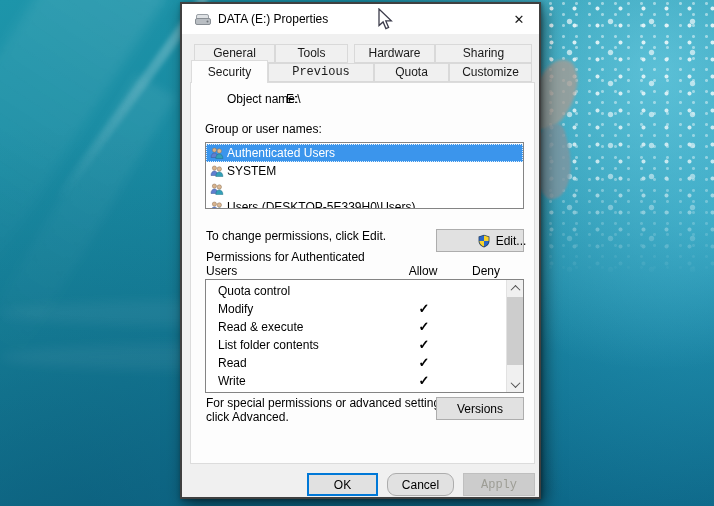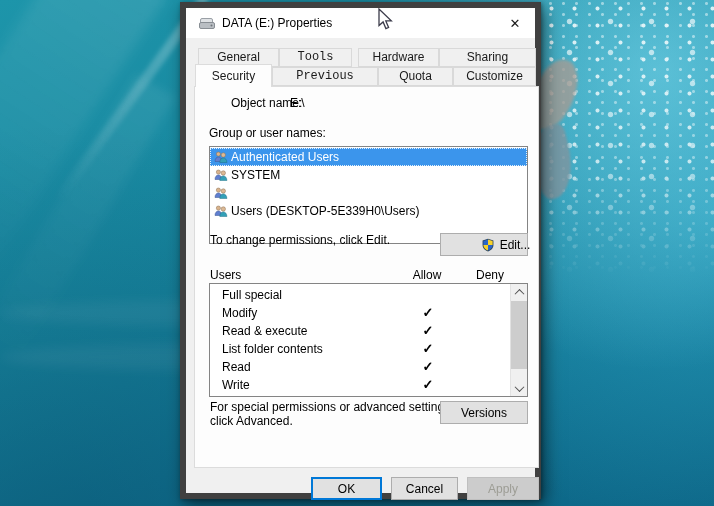--- a/index.html
+++ b/index.html
@@ -40,42 +40,42 @@
     -webkit-mask-image:linear-gradient(to bottom,#000 10%,rgba(0,0,0,.85) 55%,transparent 92%);
     mask-image:linear-gradient(to bottom,#000 10%,rgba(0,0,0,.85) 55%,transparent 92%);
     filter:blur(.4px);}
   .fish-body{position:absolute;left:534px;top:58px;width:40px;height:74px;background:#a59d96;
     opacity:.8;border-radius:55% 45% 60% 40%;transform:rotate(18deg);filter:blur(1.5px);z-index:1;}
   .fish-fin{position:absolute;left:534px;top:126px;width:38px;height:72px;background:#7e98a3;
     opacity:.85;border-radius:65% 15% 70% 25%;transform:rotate(-14deg);filter:blur(1.2px);z-index:1;}
 
   
   .dialog{position:absolute;left:180px;top:2px;width:361px;height:497px;z-index:10;
-    background:var(--dialog-bg);border:6px solid #404040;
+    background:var(--dialog-bg);border:2px solid #404040;
     box-shadow:4px 6px 16px rgba(0,0,0,.5), 1px 1px 4px rgba(0,0,0,.35);
     font-size:12px;color:#000;}
   .titlebar{position:absolute;left:0;top:0;width:100%;height:30px;background:var(--titlebar-bg);}
   .title-icon{position:absolute;left:13px;top:10px;}
   .title-text{position:absolute;left:36px;top:0;line-height:30px;font-size:12px;color:#000;white-space:nowrap;}
   .close-btn{position:absolute;right:0;top:0;width:40px;height:30px;display:flex;align-items:center;
     justify-content:center;font-size:13px;color:#1a1a1a;cursor:default;}
 
   
   .tab{position:absolute;height:19px;background:#f0f0f0;border:1px solid #d9d9d9;
     text-align:center;line-height:17px;font-size:12px;color:#1a1a1a;cursor:default;}
   .tab.active{top:56px !important;height:23px;background:var(--pane-bg);border-color:#dcdcdc;
     border-bottom:none;z-index:5;line-height:22px;}
 
   .pane{position:absolute;left:8px;top:78px;width:345px;height:382px;background:var(--pane-bg);
     border:1px solid #dcdcdc;z-index:2;}
 
   .lbl{position:absolute;white-space:nowrap;color:#000;}
 
   .listbox{position:absolute;background:#fff;border:1px solid #848484;overflow:hidden;}
-  .group-listbox{left:14px;top:59px;width:319px;height:98px;padding-top:1px;}
+  .group-listbox{left:14px;top:59px;width:319px;height:67px;padding-top:1px;}
   .group-row{display:flex;align-items:center;height:18px;padding-left:3px;white-space:nowrap;}
   .group-row .gicon{flex:0 0 14px;height:12px;margin-right:3px;margin-left:1px;}
   .group-row.selected{background:var(--selection);color:#fff;outline:1px dotted rgba(255,255,255,.85);outline-offset:-1px;}
 
   .perm-listbox{left:14px;top:196px;width:319px;height:114px;padding-top:2px;}
   .perm-row{position:relative;height:18px;line-height:18px;white-space:nowrap;}
   .perm-name{margin-left:12px;}
   .chk{position:absolute;top:0;width:24px;text-align:center;font-weight:700;font-size:13px;}
   .chk.allow{left:206px;} .chk.deny{left:269px;}
 
@@ -87,22 +87,22 @@
   .sb-down .sb-chevron{transform:rotate(225deg) translate(1px,1px);}
   .sb-thumb{position:absolute;left:0;top:17px;width:16px;height:68px;background:#cdcdcd;}
 
   .btn{position:absolute;background:#e1e1e1;border:1px solid #adadad;font-size:12px;color:#000;
     text-align:center;font-family:"Liberation Sans",sans-serif;display:flex;align-items:center;justify-content:center;cursor:default;}
   .btn.default-focus{border:2px solid var(--accent-border);}
   .btn.disabled{background:#cccccc;border-color:#bfbfbf;color:#9d9d95;}
   .edit-btn{left:245px;top:146px;width:88px;height:23px;gap:5px;padding-left:43px;}
   .adv-btn{left:245px;top:314px;width:88px;height:23px;}
   .ok-btn{left:125px;top:469px;width:71px;height:23px;}
-  .cancel-btn{left:205px;top:469px;width:67px;height:23px;}
-  .apply-btn{left:281px;top:469px;width:72px;height:23px;}
+  .cancel-btn{left:205px;top:469px;width:67px;height:23px;border-radius:9px;}
+  .apply-btn{left:281px;top:469px;width:72px;height:23px;font-family:Liberation Mono, monospace;}
 
   .cursor{position:absolute;left:377px;top:8px;z-index:50;pointer-events:none;}
 </style>
 </head>
 <body>
 
 <div class="desktop">
   <div class="ray ray1"></div>
   <div class="ray ray2"></div>
   <div class="ray ray3"></div>
@@ -122,21 +122,21 @@
         <rect x="0.5" y="4.5" width="15" height="6" rx="1.5" fill="#b9bec3" stroke="#888e94"></rect>
         <circle cx="12.5" cy="7.5" r="1" fill="#6f757b"></circle>
       </svg>
     </span>
     <span class="title-text">DATA (E:) Properties</span>
     <span class="close-btn">✕</span>
   </div>
 
   <div id="tabs">
       <div class="tab" style="left: 12px; top: 40px; width: 81px;">General</div>
-      <div class="tab" style="left: 93px; top: 40px; width: 73px; font-family: Liberation Mono, monospace;">Tools</div>
+      <div class="tab" style="left: 93px; top: 40px; width: 73px;">Tools</div>
       <div class="tab" style="left: 172px; top: 40px; width: 81px;">Hardware</div>
       <div class="tab" style="left: 253px; top: 40px; width: 97px;">Sharing</div>
       <div class="tab active" style="left: 9px; top: 59px; width: 77px;">Security</div>
       <div class="tab" style="left: 86px; top: 59px; width: 106px; font-family: Liberation Mono, monospace;">Previous Versions</div>
       <div class="tab" style="left: 192px; top: 59px; width: 75px;">Quota</div>
       <div class="tab" style="left: 267px; top: 59px; width: 83px;">Customize</div>
     </div>
 
   <div class="pane">
 
@@ -199,27 +199,28 @@
           <path d="M8 .8 14.2 2.9 V8 C14.2 12 11.2 14.2 8 15.3 C4.8 14.2 1.8 12 1.8 8 V2.9 Z" fill="#27415e"></path>
           <path d="M8 1.7 L2.7 3.5 V7.9 H8 Z" fill="#2a66c9"></path>
           <path d="M8 1.7 L13.3 3.5 V7.9 H8 Z" fill="#f8d22a"></path>
           <path d="M2.7 7.9 H8 V14.3 C5.3 13.2 2.8 11.3 2.7 7.9 Z" fill="#f8d22a"></path>
           <path d="M13.3 7.9 H8 V14.3 C10.7 13.2 13.2 11.3 13.3 7.9 Z" fill="#2a66c9"></path>
         </svg>
       </span>
       <span>Edit...</span>
     </div>
 
+    <span class="lbl" style="left:15px;top:167px;">Permissions for Authenticated</span>
     <span class="lbl" style="left:15px;top:181px;">Users</span>
     <span class="lbl" style="left:215px;top:181px;width:34px;text-align:center;">Allow</span>
     <span class="lbl" style="left:278px;top:181px;width:34px;text-align:center;">Deny</span>
 
     <div class="listbox perm-listbox">
       <div id="perm-rows">
-          <div class="perm-row"><span class="perm-name">Full special</span><span class="chk allow"></span><span class="chk deny"></span></div>
+          <div class="perm-row"><span class="perm-name">Quota control</span><span class="chk allow"></span><span class="chk deny"></span></div>
           <div class="perm-row"><span class="perm-name">Modify</span><span class="chk allow">✓</span><span class="chk deny"></span></div>
           <div class="perm-row"><span class="perm-name">Read &amp; execute</span><span class="chk allow">✓</span><span class="chk deny"></span></div>
           <div class="perm-row"><span class="perm-name">List folder contents</span><span class="chk allow">✓</span><span class="chk deny"></span></div>
           <div class="perm-row"><span class="perm-name">Read</span><span class="chk allow">✓</span><span class="chk deny"></span></div>
           <div class="perm-row"><span class="perm-name">Write</span><span class="chk allow">✓</span><span class="chk deny"></span></div>
         </div>
       <div class="vscroll">
         <div class="sb-btn sb-up">
             <span class="sb-chevron"></span>
           </div>

